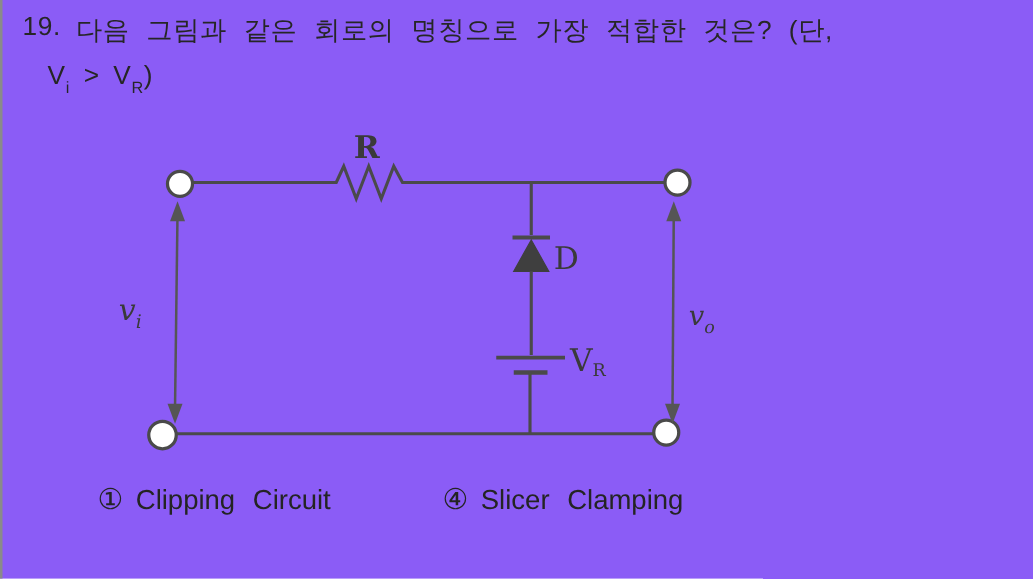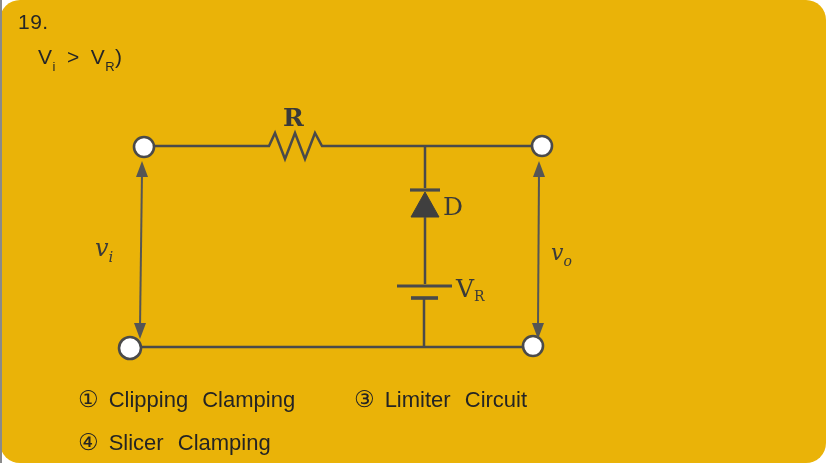--- a/index.html
+++ b/index.html
@@ -1,19 +1,19 @@
 <!DOCTYPE html>
 <html><head>
 <meta charset="utf-8">
 <style>
   * { margin: 0; padding: 0; box-sizing: border-box; }
   html, body { width: 826px; height: 463px; background: #ffffff; overflow: hidden; }
   body { font-family: "Liberation Sans", "DejaVu Sans", sans-serif; color: #2b2b2b; position: relative; }
 
-  .page { position: absolute; inset: 0; background: #eab308; border-radius: 20px; }
+  .page { position: absolute; inset: 0; background: #8b5cf6; }
 
   .col-divider {
     position: absolute; left: 0; top: 0; width: 2px; height: 463px;
     background: #8a8a8a;
   }
 
   .question {
     position: absolute; left: 18px; top: 10px; width: 790px;
     font-size: 21px; letter-spacing: 0.5px; color: #262626;
   }
@@ -45,20 +45,21 @@
 </head>
 <body>
 
 <div class="page">
 
   <div class="col-divider"></div>
 
   <div class="question">
     <div class="q-line1">
       <span class="q-num">19.</span>
+      <span class="q-text">다음 그림과 같은 회로의 명칭으로 가장 적합한 것은? (단,</span>
     </div>
     <div class="q-line2">
       <span>V</span><sub>i</sub><span class="q-comparator">&gt;</span><span>V</span><sub>R</sub><span>)</span>
     </div>
   </div>
 
   <svg class="circuit" viewBox="0 0 826 463">
 
     <path class="wire" d="M154 146 H262 L269 146 L275 133 L285 159 L295 133 L305 159 L315 133 L322 146 H532"></path>
 
@@ -97,18 +98,17 @@
     </text>
     <text class="clabel script" x="95" y="256" font-size="24">
       <tspan>v</tspan><tspan dy="6" font-size="15">i</tspan>
     </text>
     <text class="clabel script" x="551" y="260" font-size="22">
       <tspan>v</tspan><tspan dy="6" font-size="14">o</tspan>
     </text>
   </svg>
 
   <div class="options">
-    <span class="opt"><span class="num">①</span><span>Clipping Clamping</span></span>
-    <span class="opt"><span class="num">③</span><span>Limiter Circuit</span></span>
+    <span class="opt"><span class="num">①</span><span>Clipping Circuit</span></span>
     <span class="opt"><span class="num">④</span><span>Slicer Clamping</span></span>
   </div>
 
 </div>
 
 </body></html>

